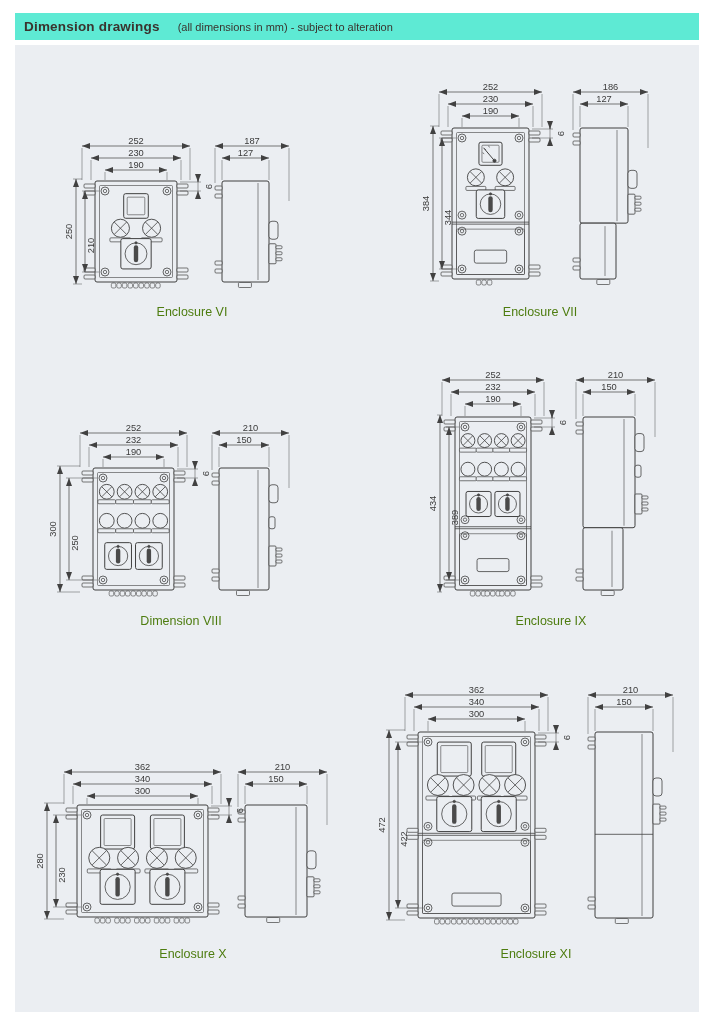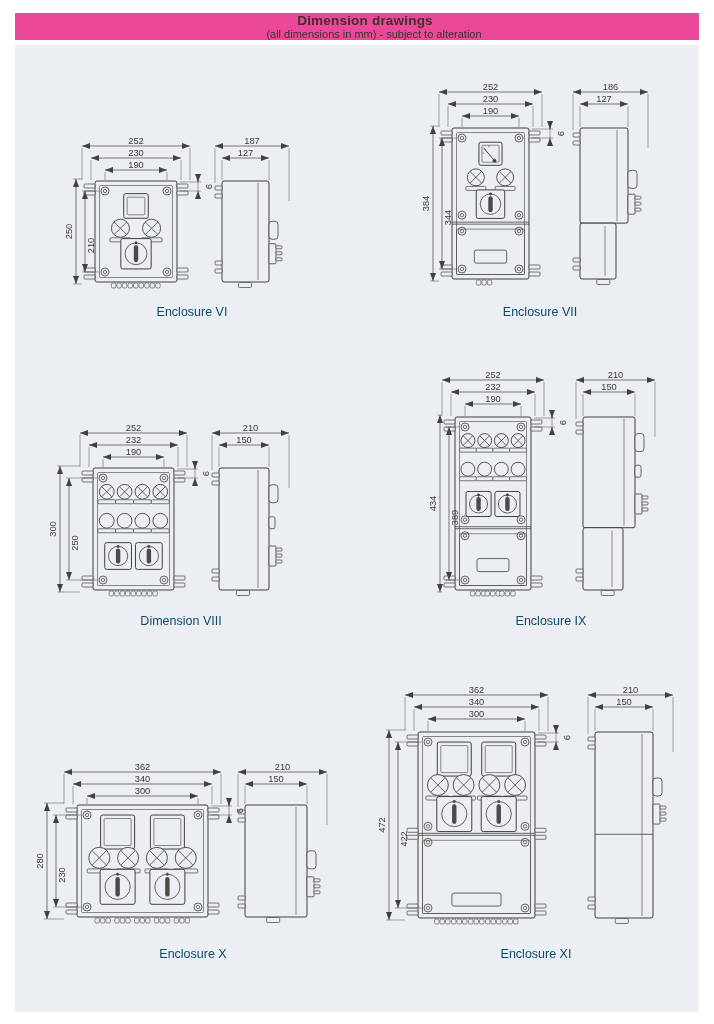--- a/index.html
+++ b/index.html
@@ -1,26 +1,26 @@
 <!DOCTYPE html>
 <html><head>
 <meta charset="utf-8">
 <style>
   html,body{margin:0;padding:0;}
   body{width:714px;height:1024px;position:relative;background:#ffffff;
        font-family:"Liberation Sans",sans-serif;overflow:hidden;}
   .header-bar{position:absolute;left:15px;top:13px;width:684px;height:27px;
-      background:#ec4899;display:flex;align-items:center;box-sizing:border-box;
-      padding-left:16px;flex-direction:column;}
+      background:#5eead4;display:flex;align-items:center;box-sizing:border-box;
+      padding-left:9px;}
   .header-title{font-weight:bold;font-size:13.5px;color:#3a332e;letter-spacing:.2px;}
   .header-sub{font-size:11px;color:#3a332e;margin-left:18px;}
   .panel{position:absolute;left:15px;top:45px;width:684px;height:967px;background:#ebeef2;}
   svg.canvas{position:absolute;left:0;top:0;}
   .enc-label{position:absolute;transform:translateX(-50%);font-size:12.5px;
-      color:#0c4a6e;white-space:nowrap;}
+      color:#4d7c0f;white-space:nowrap;}
   .lbl-vi  {left:192px;top:305px;}
   .lbl-vii {left:540px;top:305px;}
   .lbl-viii{left:181px;top:614px;}
   .lbl-ix  {left:551px;top:614px;text-align:right;}
   .lbl-x   {left:193px;top:947px;}
   .lbl-xi  {left:536px;top:947px;}
 </style>
 </head>
 <body>
 

